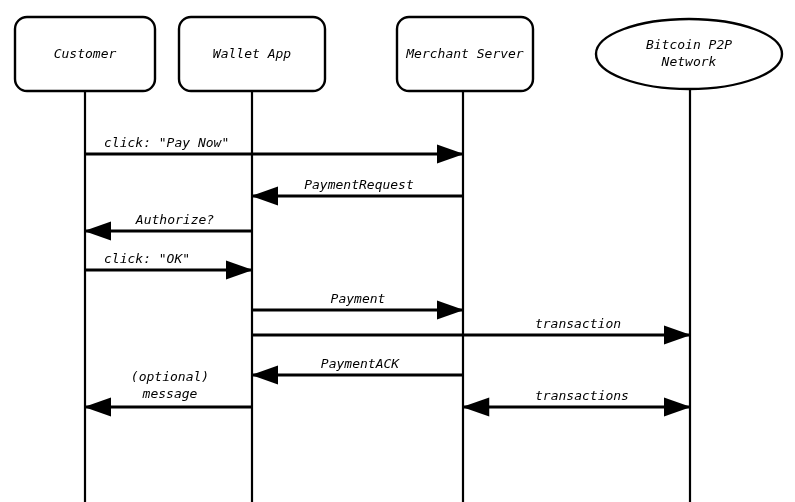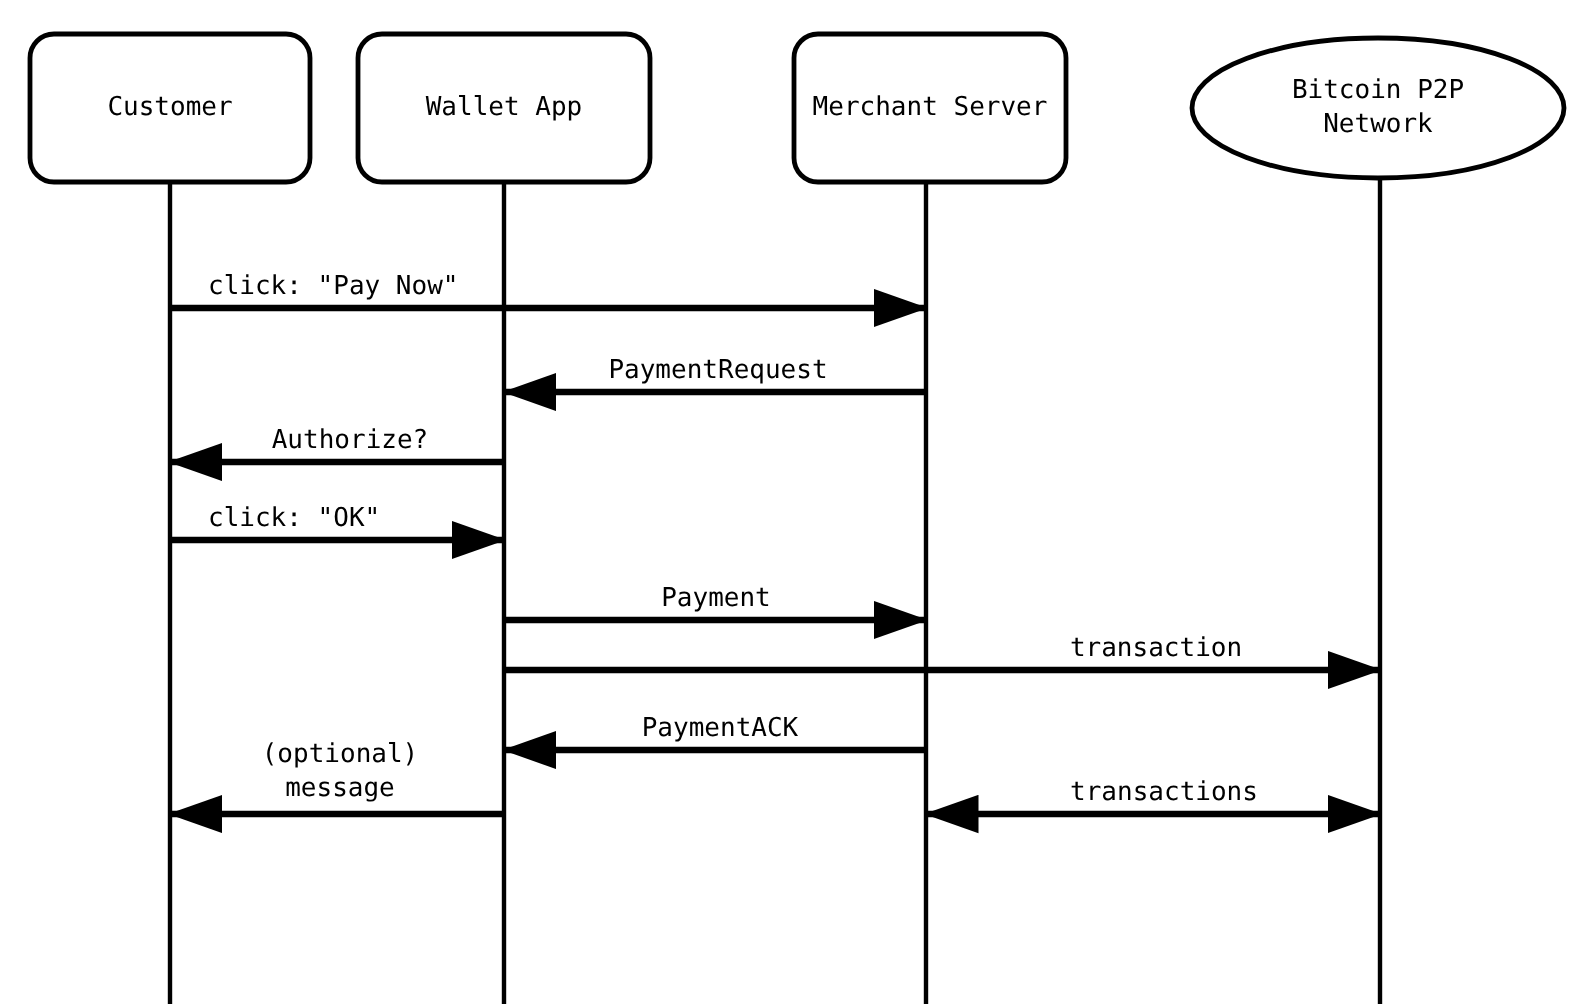--- a/index.html
+++ b/index.html
@@ -8,20 +8,21 @@
     padding: 0;
     background: #ffffff;
   }
   #canvas {
     position: relative;
     width: 795px;
     height: 502px;
     background: #ffffff;
     overflow: hidden;
     font-family: "DejaVu Sans Mono", "Liberation Mono", monospace;
+    font-style: italic;
   }
   #canvas svg {
     display: block;
     width: 795px;
     height: 502px;
   }
   .participant-shape {
     fill: #ffffff;
     stroke: #000000;
     stroke-width: 2.4;

